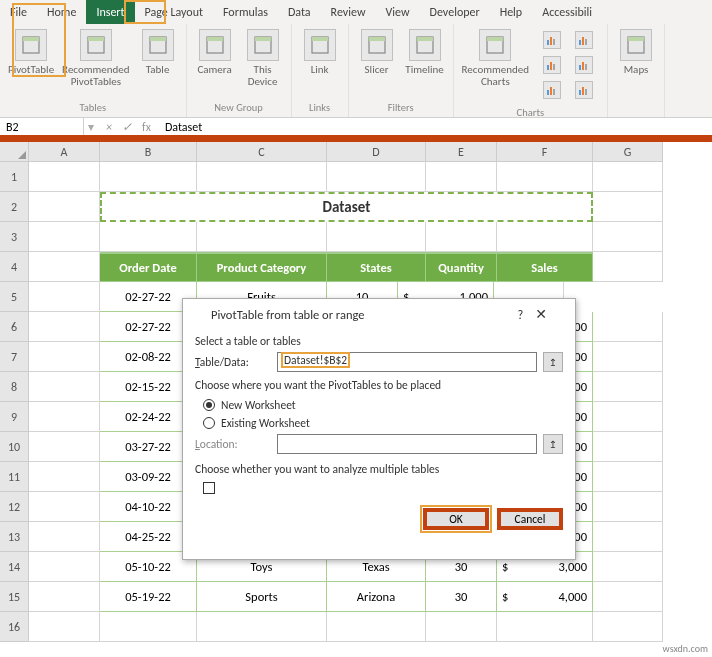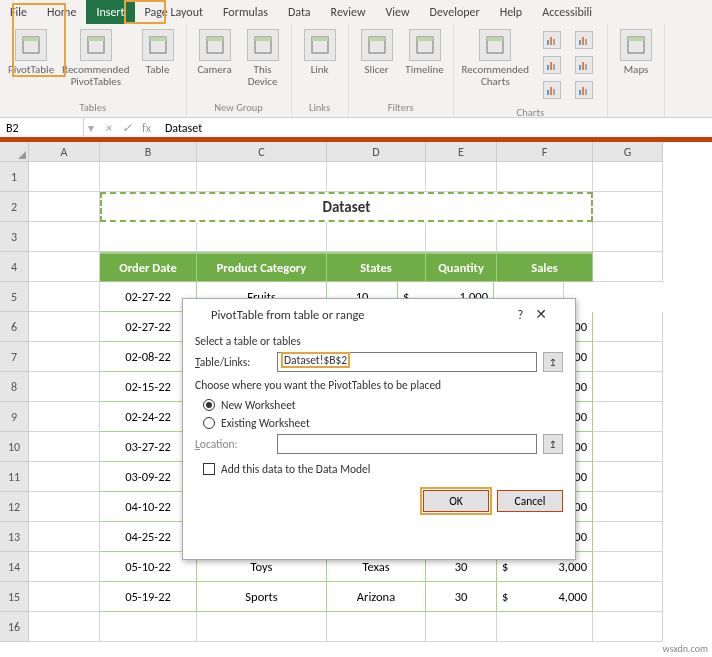--- a/index.html
+++ b/index.html
@@ -15,21 +15,21 @@
 .group { display: flex; border-right: 1px solid #e1e1e1; padding: 3px 4px 1px 4px; position: relative; flex-direction: column; justify-content: space-between; }
 .group-buttons { display: flex; flex: 1; }
 .rbtn { display: flex; flex-direction: column; align-items: center; justify-content: flex-start; padding: 2px 4px; min-width: 48px; font-size: 11px; color: #666; text-align: center; line-height: 1.1; cursor: pointer; }
 .rbtn .ic { width: 32px; height: 32px; background: #e8e8e8; border: 1px solid #c0c0c0; margin-bottom: 3px; display:flex; align-items:center; justify-content:center; }
 .rbtn.small { min-width: 30px; }
 .rbtn.small .ic { width: 18px; height: 18px; }
 .group-label { text-align: center; font-size: 10.5px; color: #888; padding-bottom: 2px; }
 .highlight-box { border: 2px solid #e8a33d; position: absolute; pointer-events: none; }
 
 
-.fbar { display: flex; height: 24px; border-bottom: 5px solid #c2410c; font-size: 12px; align-items: center; background: #fff; }
+.fbar { display: flex; height: 24px; border-bottom: 7px solid #c2410c; font-size: 12px; align-items: center; background: #fff; }
 .namebox { width: 84px; border-right: 1px solid #d0d0d0; padding: 0 6px; height: 100%; display:flex; align-items:center; }
 .fbar .fx { padding: 0 8px; color: #999; display:flex; gap:10px; font-style:italic; }
 .fbar .fx span:last-child { font-style: normal; }
 .fbar .val { padding: 0 6px; }
 
 
 .grid-wrap { position: relative; }
 .corner { width: 29px; height: 20px; background: #e6e6e6; border-right:1px solid #ccc; border-bottom:1px solid #ccc; position:absolute; left:0; top:0; display:flex; align-items:center; justify-content:center; }
 .corner::after { content:''; width:0; height:0; border:4px solid transparent; border-right-color:#999; border-bottom-color:#999; position:absolute; right:2px; bottom:2px; }
 .colhdrs { display:flex; position:absolute; left:29px; top:0; height:20px; }
@@ -59,21 +59,21 @@
 .fld-row .fname { width:76px; text-align:left; }
 .fld-row .underline { text-decoration: underline; }
 .txt { flex:1; border:1px solid #7a7a7a; height:20px; padding:0 4px; font-size:11.5px; background:#fff; }
 .collapse-btn { width:20px; height:20px; border:1px solid #adadad; background:#e1e1e1; display:flex; align-items:center; justify-content:center; cursor:pointer; font-size:10px; }
 .radio-row { display:flex; align-items:center; gap:6px; padding:2px 0 2px 8px; }
 .radio { width:12px; height:12px; border:1px solid #333; border-radius:50%; display:flex; align-items:center; justify-content:center; }
 .radio.on::after { content:''; width:6px; height:6px; background:#333; border-radius:50%; }
 .chk-row { display:flex; align-items:center; gap:6px; padding:2px 0 2px 8px; }
 .chk { width:12px; height:12px; border:1px solid #333; }
 .dlg-btns { padding:8px 12px; display:flex; justify-content:flex-end; gap:8px; }
-.btn { min-width:66px; height:22px; border:1px solid #c2410c; background:#e1e1e1; font-size:11.5px; cursor:pointer; }
+.btn { min-width:66px; height:22px; border:4px solid #c2410c; background:#e1e1e1; font-size:11.5px; cursor:pointer; }
 .btn.primary-hl { outline:2px solid #e8a33d; outline-offset:1px; }
 .range-hl { outline:2px solid #e8a33d; outline-offset:-1px; padding:0 2px; }
 
 .watermark { position:absolute; right:4px; bottom:2px; font-size:10px; color:#888; }
 .svgicon { fill:#666; }
 </style>
 </head>
 <body>
 
 <div class="menubar" id="menubar">
@@ -497,41 +497,41 @@
 <div class="dialog">
   <div class="dlg-title">
     <span>PivotTable from table or range</span>
     <span class="sp"></span>
     <span class="q">?</span>
     <span class="x">✕</span>
   </div>
   <div class="dlg-body">
     <div class="sect lbl">Select a table or tables</div>
     <div class="sect fld-row">
-      <span class="fname"><span class="underline">T</span><span>able/Links:</span></span>
+      <span class="fname"><span class="underline">T</span><span>able/Data:</span></span>
       <div class="txt"><span class="range-hl">Dataset!$B$2</span></div>
       <div class="collapse-btn">↥</div>
     </div>
     <div class="sect lbl">Choose where you want the PivotTables to be placed</div>
     <div class="radio-row">
       <span class="radio on"></span>
       <span><span class="underline">N</span><span>ew Worksheet</span></span>
     </div>
     <div class="radio-row">
       <span class="radio"></span>
       <span><span class="underline">E</span><span>xisting Worksheet</span></span>
     </div>
     <div class="sect fld-row" style="margin-top:2px;">
       <span class="fname" style="color:#888;"><span class="underline">L</span><span>ocation:</span></span>
       <input class="txt" disabled="" style="">
       <div class="collapse-btn">↥</div>
     </div>
+    <div class="sect lbl" style="margin-top:8px;">Choose whether you want to analyze multiple tables</div>
     <div class="chk-row">
       <span class="chk"></span>
-      <span>Add this data to the Data Model</span>
     </div>
   </div>
   <div class="dlg-btns">
     <button class="btn primary-hl">OK</button>
     <button class="btn">Cancel</button>
   </div>
 </div>
 
 <div class="watermark">wsxdn.com</div>
 

